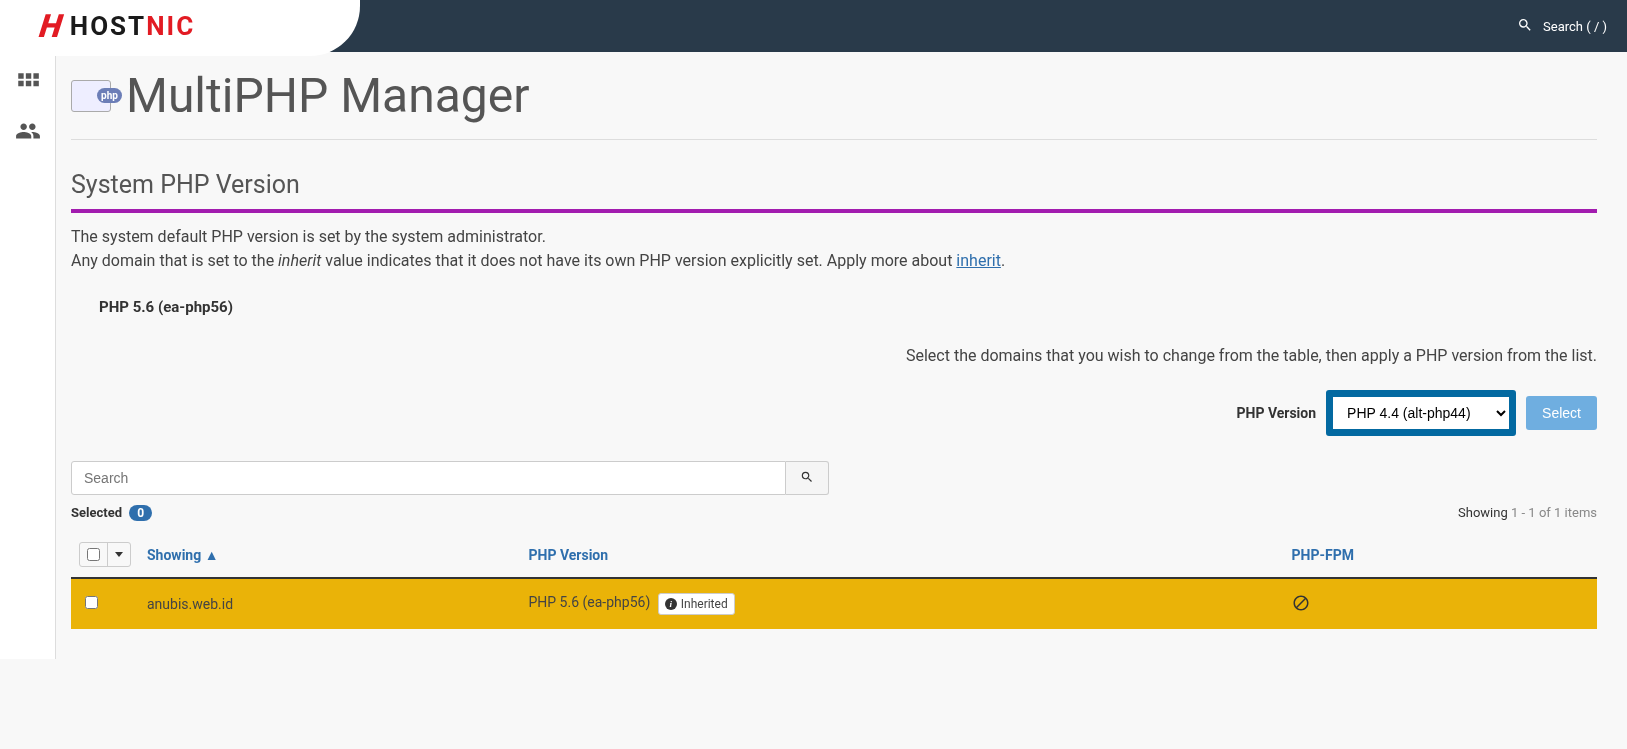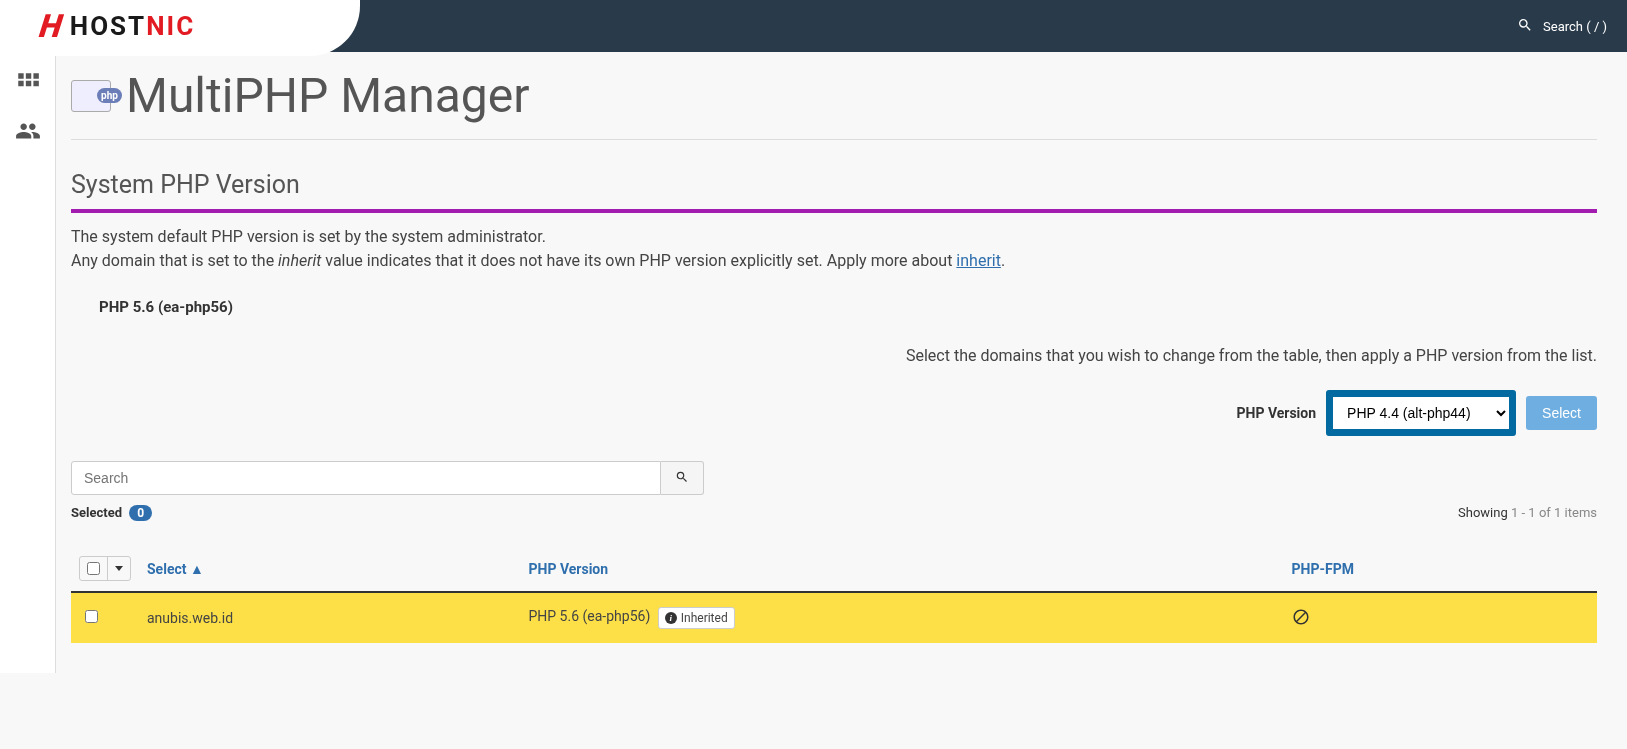--- a/index.html
+++ b/index.html
@@ -137,40 +137,40 @@
       border-radius: 3px;
       cursor: pointer;
     }
     
     .search-row { display: flex; margin-bottom: 10px; }
     .search-input { 
       border: 1px solid #ccc; 
       padding: 8px 12px; 
       font-size: 14px; 
       border-radius: 3px 0 0 3px;
-      width: 590px;
+      width: 715px;
       background: #fff;
     }
     .search-btn { 
       border: 1px solid #ccc; 
       border-left: none;
       background: #f5f5f5; 
       padding: 0 14px; 
       border-radius: 0 3px 3px 0;
       cursor: pointer;
       display:flex;
       align-items:center;
     }
     .search-btn svg { width: 14px; height:14px; fill:#333; }
     
     .table-meta { 
       display: flex; 
       justify-content: space-between; 
       font-size: 13px; 
-      margin-bottom: 26px;
+      margin-bottom: 12px;
       align-items: center;
     }
     .selected-badge { 
       background: #2f6fad; 
       color: #fff; 
       border-radius: 10px; 
       padding: 1px 8px; 
       font-size: 12px; 
       font-weight: 700;
       margin-left: 4px;
@@ -204,21 +204,21 @@
     .caret-down { 
       width: 0; height: 0; 
       border-left: 4px solid transparent;
       border-right: 4px solid transparent;
       border-top: 5px solid #333;
     }
     
     .data-table tbody td { 
       padding: 14px 8px; 
       font-size: 14px; 
-      background: #fde047;
+      background: #eab308;
       color: #444;
     }
     .data-table tbody td:first-child { padding-left: 14px; }
     .inherited-badge { 
       border: 1px solid #ccc; 
       background: #fff; 
       font-size: 12px; 
       padding: 3px 6px; 
       border-radius: 3px;
       margin-left: 4px;
@@ -335,21 +335,21 @@
           <th>
             <div class="check-header">
               <span class="cb">
                   <input type="checkbox" style="">
                 </span>
               <span class="dd">
                   <span class="caret-down"></span>
                 </span>
             </div>
           </th>
-          <th style="width:25%">Select ▲</th>
+          <th style="width:25%">Showing ▲</th>
           <th style="width:50%">PHP Version</th>
           <th>PHP-FPM</th>
         </tr>
       </thead>
       <tbody>
         <tr>
           <td><input type="checkbox" style=""></td>
           <td>anubis.web.id</td>
           <td>
             <span>PHP 5.6 (ea-php56)</span>

